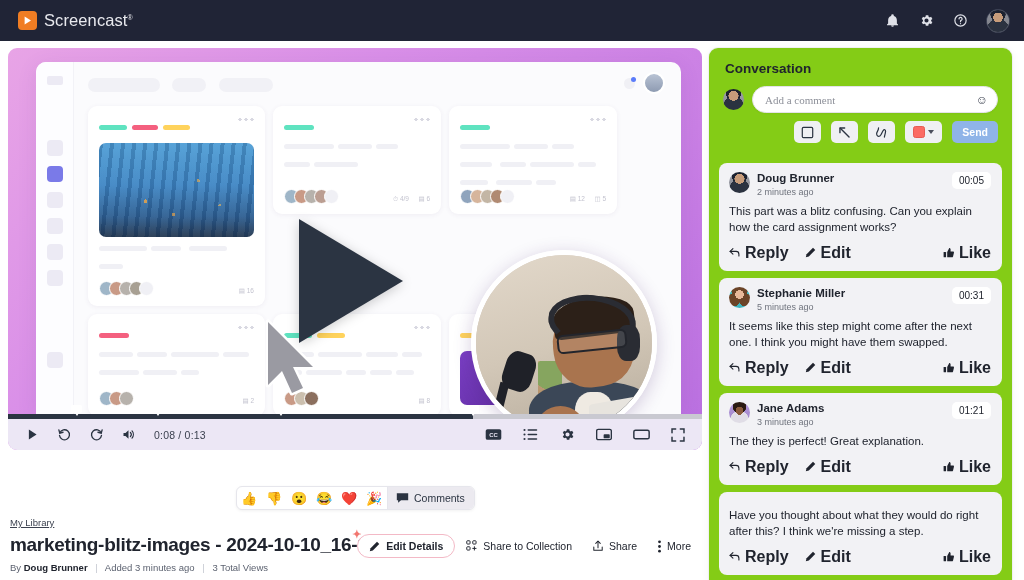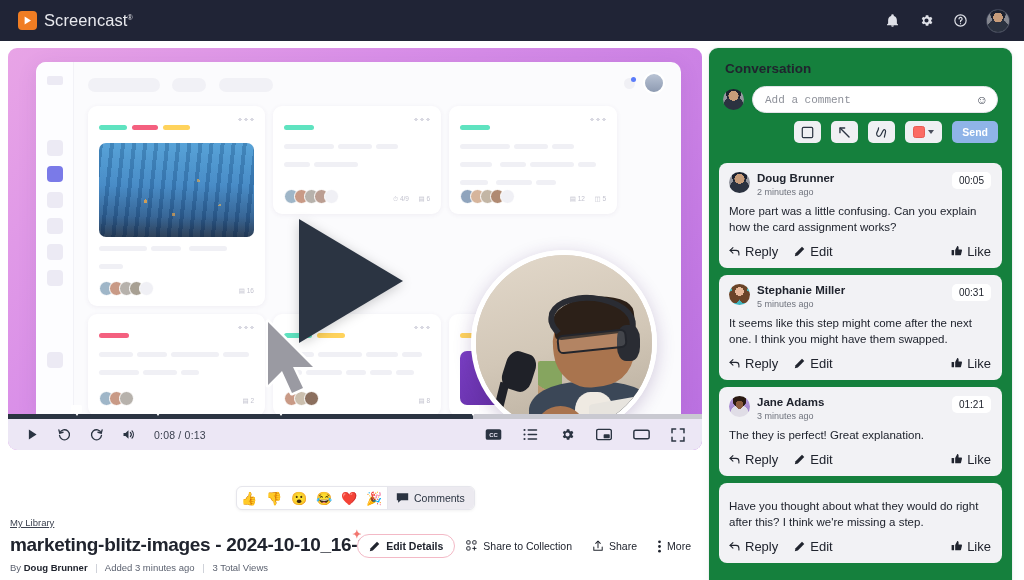--- a/index.html
+++ b/index.html
@@ -172,21 +172,21 @@
   }
   .sparkle { position:absolute; left:-6px; top:-7px; font-size:11px; color:#f2766f; }
   .act {
     display:flex; align-items:center; gap:5px; height:24px; padding:0 9px;
     font-size:10.5px; color:#20242e; cursor:pointer; background:none; border:none;
   }
 
   
   .panel {
     position:absolute; left:709px; top:48px; width:303px; height:532px;
-    background:#15803d; border-radius:9px 9px 0 0;
+    background:#84cc16; border-radius:9px 9px 0 0;
     box-shadow:0 0 0 1px #f0f0f3, 0 2px 10px rgba(0,0,0,.05);
     overflow:hidden;
   }
   .panel-title { font-size:13.5px; font-weight:700; color:#20242e; padding:13px 16px 0; }
   .composer { display:flex; align-items:center; gap:8px; padding:10px 14px 0 14px; }
   .c-avatar { width:21px; height:21px; border-radius:50%; flex:0 0 21px; overflow:hidden; position:relative; background:#8d8f98;}
   .c-avatar.doug { background:
       radial-gradient(circle at 50% 32%, #c79c7a 0 28%, transparent 29%),
       radial-gradient(circle at 50% 86%, #2b3240 0 50%, transparent 51%),
       radial-gradient(circle at 50% 18%, #1d2230 0 38%, transparent 39%),
@@ -207,21 +207,21 @@
       radial-gradient(circle at 50% 84%, #f0a93c 0 50%, transparent 51%),
       radial-gradient(circle at 50% 18%, #1d1208 0 34%, transparent 35%),
       linear-gradient(#5b79d8,#4763c4); }
   .input-box {
     flex:1; height:27px; border-radius:14px; background:#fff;
     border:1px solid #e3e3e9; display:flex; align-items:center;
     padding:0 9px 0 12px; box-shadow:0 1px 2px rgba(0,0,0,.04);
   }
   .input-box input {
     flex:1; border:none; outline:none; font-size:11px; color:#20242e;
-    font-family:Liberation Mono, monospace; background:transparent;
+    font-family:Liberation Serif, serif; background:transparent;
   }
   .input-box input::placeholder { color:#8d9099; }
   .emoji-btn { font-size:12px; color:#3c4250; cursor:pointer; line-height:1; }
   .tools { display:flex; align-items:center; justify-content:flex-end; gap:10px; padding:8px 14px 0 14px; }
   .tool {
     width:27px; height:22px; border-radius:5px; background:#eff0f3;
     display:flex; align-items:center; justify-content:center; cursor:pointer;
   }
   .tool.color { width:37px; gap:3px; }
   .swatch { width:12px; height:12px; border-radius:2.5px; background:#fb6b63; border:1px solid #e85b53; }
@@ -237,21 +237,21 @@
   }
   .c-head { display:flex; align-items:flex-start; gap:7px; }
   .c-name { font-size:11.5px; font-weight:700; color:#20242e; line-height:1.15; }
   .c-ago { font-size:9px; color:#6f737d; margin-top:2px; }
   .c-stamp {
     margin-left:auto; background:#fff; border-radius:5px;
     font-size:10px; color:#20242e; padding:3px 7px; font-weight:400;
   }
   .c-body { font-size:11.5px; color:#20242e; line-height:1.38; margin:7px 0 0 0; }
   .c-actions { display:flex; align-items:center; gap:16px; margin-top:8px; }
-  .c-act { display:flex; align-items:center; gap:5px; font-size:13px; color:#20242e; cursor:pointer; }
+  .c-act { display:flex; align-items:center; gap:5px; font-size:16px; color:#20242e; cursor:pointer;font-weight:bold; }
   .c-act.like { margin-left:auto; gap:4px; }
   svg.ic { display:block; }
 </style>
 </head>
 <body>
 
 <div id="app">
 
   <div class="topnav">
     <div class="brand">
@@ -608,21 +608,21 @@
 
       <div class="comment">
         <div class="c-head">
           <span class="c-avatar doug"></span>
           <span>
             <div class="c-name">Doug Brunner</div>
             <div class="c-ago">2 minutes ago</div>
           </span>
           <span class="c-stamp">00:05</span>
         </div>
-        <p class="c-body">More part was a little confusing. Can you explain how the card assignment works?</p>
+        <p class="c-body">This part was a blitz confusing. Can you explain how the card assignment works?</p>
         <div class="c-actions">
           <span class="c-act">
             <svg class="ic" width="11" height="11" viewBox="0 0 14 14" fill="none" stroke="#20242e" stroke-width="1.4" stroke-linecap="round" stroke-linejoin="round">
                 <path d="M5 2 1.4 5.6 5 9.2"></path>
                 <path d="M1.4 5.6H9a3.6 3.6 0 0 1 3.6 3.6v2.2"></path>
               </svg>
             <span>Reply</span>
           </span>
           <span class="c-act">
             <svg class="ic" width="11" height="11" viewBox="0 0 16 16" fill="#20242e">

